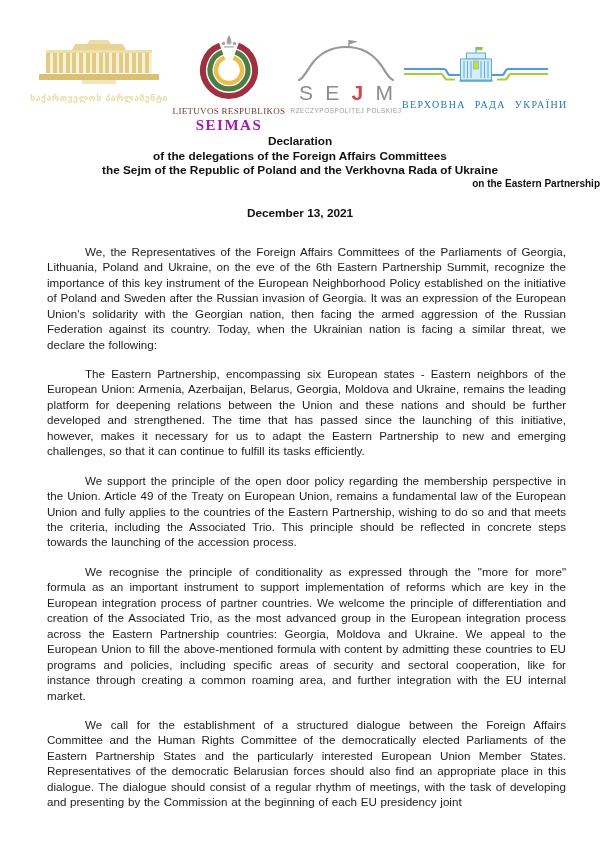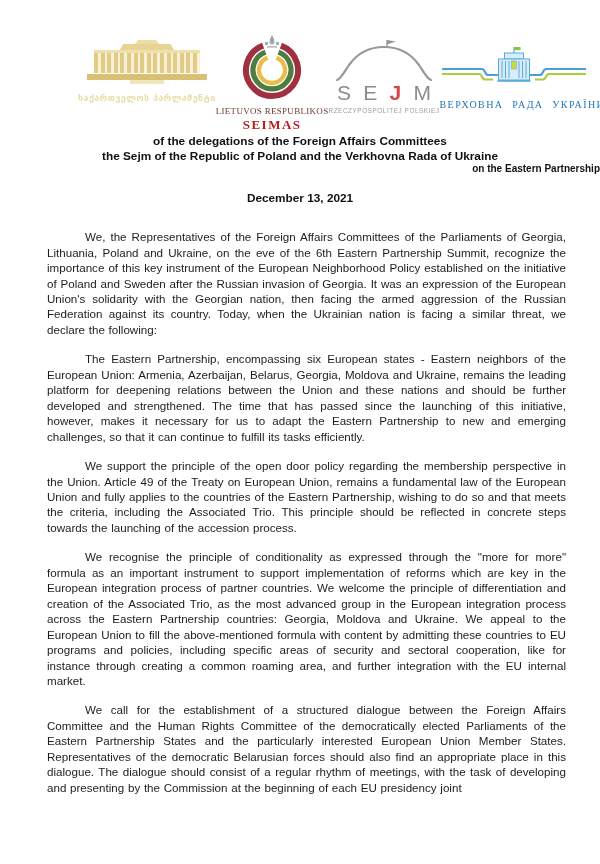--- a/index.html
+++ b/index.html
@@ -11,25 +11,23 @@
     margin: 0 auto;
     background: #ffffff;
     font-family: "Liberation Sans", sans-serif;
     color: #1e1e1e;
     overflow: hidden;
   }
 
   
   .logo-row {
     display: flex;
-    justify-content: space-between;
     align-items: flex-start;
     padding: 36px 28px 0 30px;
     height: 118px;
-    margin-left: 48px;
   }
   .logo { text-align: center; }
 
   
   .logo-georgia { width: 138px; margin-top: 4px; }
   .ge-roof-top { width: 24px; height: 4px; margin: 0 auto; background: #ecdda2;
     clip-path: polygon(12% 0, 88% 0, 100% 100%, 0 100%); }
   .ge-roof { width: 54px; height: 6px; margin: 0 auto; background: #e7d494;
     clip-path: polygon(6% 0, 94% 0, 100% 100%, 0 100%); }
   .ge-facade { width: 106px; height: 23px; margin: 0 auto;
@@ -42,21 +40,21 @@
     font-family: "DejaVu Sans", sans-serif;
     font-size: 9px; font-weight: bold;
     color: #e9dda6; letter-spacing: .4px; white-space: nowrap;
   }
 
   
   .logo-lithuania { width: 122px; margin-top: -2px; }
   .lt-text1 { font-family: "Liberation Serif", serif; font-weight: normal;
     font-size: 9px; color: #6e3a30; letter-spacing: .3px; margin-top: 2px; white-space: nowrap; }
   .lt-text2 { font-family: "Liberation Serif", serif; font-weight: bold;
-    font-size: 13px; color: #b91c1c; letter-spacing: 1.5px; margin-top: 1px; }
+    font-size: 15px; color: #a21caf; letter-spacing: 1.5px; margin-top: 1px; }
 
   
   .logo-poland { width: 112px; margin-top: 2px; }
   .pl-letters { display: flex; justify-content: space-between;
     width: 94px; margin: -6px auto 0;
     font-size: 21px; font-weight: 500; color: #8c8c8e; line-height: 1; }
   .pl-letters .red { color: #d6474b; font-weight: bold; }
   .pl-subtitle { margin-top: 4px; font-size: 6.4px; color: #9a9a9a;
     letter-spacing: .55px; white-space: nowrap; }
 
@@ -150,20 +148,21 @@
         <rect x="57.5" y="13" width="31" height="21" fill="#d8edf9" stroke="#58acdc" stroke-width="1"></rect>
         <path d="M61 15 V32 M64.5 15 V32 M68 15 V32 M78 15 V32 M81.5 15 V32 M85 15 V32" stroke="#58acdc" stroke-width="1" fill="none"></path>
         <rect x="70.5" y="15" width="5" height="8" fill="#cddc39" stroke="#58acdc" stroke-width="0.6"></rect>
         <rect x="56.5" y="34" width="33" height="1.8" fill="#58acdc"></rect>
       </svg>
       <div class="ua-caption">ВЕРХОВНА РАДА УКРАЇНИ</div>
     </div>
   </div>
 
   <div class="title-block">
+    <div>Declaration</div>
     <div>of the delegations of the Foreign Affairs Committees</div>
     <div>the Sejm of the Republic of Poland and the Verkhovna Rada of Ukraine</div>
   </div>
   <div class="subtitle">on the Eastern Partnership</div>
   <div class="doc-date">December 13, 2021</div>
 
   <div class="doc-body">
     <p>We, the Representatives of the Foreign Affairs Committees of the Parliaments of Georgia, Lithuania, Poland and Ukraine, on the eve of the 6th Eastern Partnership Summit, recognize the importance of this key instrument of the European Neighborhood Policy established on the initiative of Poland and Sweden after the Russian invasion of Georgia. It was an expression of the European Union's solidarity with the Georgian nation, then facing the armed aggression of the Russian Federation against its country. Today, when the Ukrainian nation is facing a similar threat, we declare the following:</p>
     <p>The Eastern Partnership, encompassing six European states - Eastern neighbors of the European Union: Armenia, Azerbaijan, Belarus, Georgia, Moldova and Ukraine, remains the leading platform for deepening relations between the Union and these nations and should be further developed and strengthened. The time that has passed since the launching of this initiative, however, makes it necessary for us to adapt the Eastern Partnership to new and emerging challenges, so that it can continue to fulfill its tasks efficiently.</p>
     <p>We support the principle of the open door policy regarding the membership perspective in the Union. Article 49 of the Treaty on European Union, remains a fundamental law of the European Union and fully applies to the countries of the Eastern Partnership, wishing to do so and that meets the criteria, including the Associated Trio. This principle should be reflected in concrete steps towards the launching of the accession process.</p>

